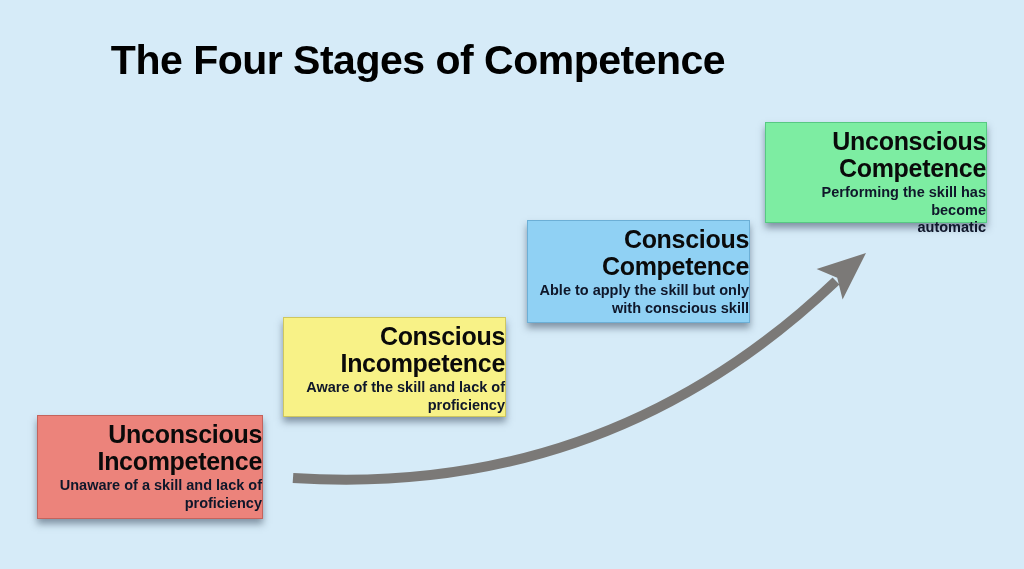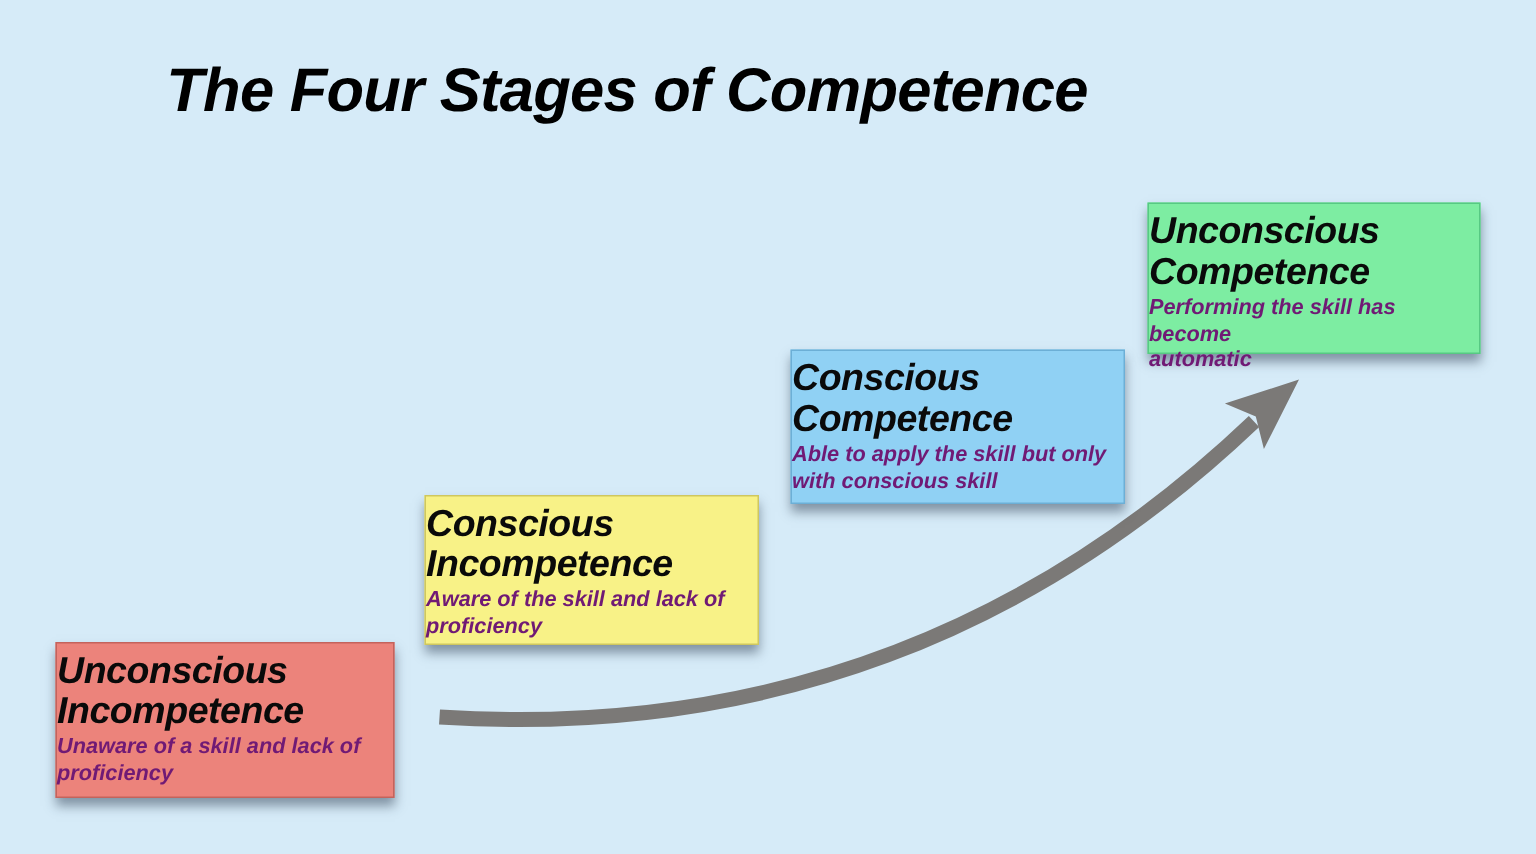--- a/index.html
+++ b/index.html
@@ -1,43 +1,43 @@
 <!DOCTYPE html>
 <html><head>
 <meta charset="utf-8">
 <style>
   html, body { margin: 0; padding: 0; }
   body {
     width: 1024px; height: 569px; overflow: hidden;
     font-family: "Liberation Sans", sans-serif;
   }
   .canvas {
-    position: relative; width: 836px; height: 569px; font-style: italic;
+    position: relative; width: 836px; height: 569px;
   }
   .title {
     position: absolute; top: 38px; left: 0; width: 100%;
     text-align: center; font-size: 41px; font-weight: bold;
     letter-spacing: -0.5px; color: #000; margin: 0; line-height: 1.1;
   }
   .arrow-svg {
     position: absolute; left: 0; top: 0; width: 1024px; height: 569px;
     pointer-events: none;
   }
   .stage {
-    position: absolute; box-sizing: border-box; text-align: left;
-    border: 1px solid; box-shadow: 0 5px 7px rgba(45, 62, 82, 0.5); margin-top: 13px;
+    position: absolute; box-sizing: border-box; text-align: right;
+    border: 1px solid; box-shadow: 0 5px 7px rgba(45, 62, 82, 0.5);
   }
   .stage-heading {
     margin: 5px 0 2px 0; font-size: 25px; font-weight: bold;
     line-height: 1.08; letter-spacing: -0.3px; color: #0a0a0a;
     white-space: pre-line;
   }
   .stage-desc {
     margin: 0; font-size: 14.5px; font-weight: 600; line-height: 1.22;
-    color: #701a75; white-space: pre-line;
+    color: #0f172a; white-space: pre-line;
   }
   .stage-1 { left: 37px;  top: 415px; width: 226px; height: 104px; }
   .stage-2 { left: 283px; top: 317px; width: 223px; height: 100px; }
   .stage-3 { left: 527px; top: 220px; width: 223px; height: 103px; }
   .stage-4 { left: 765px; top: 122px; width: 222px; height: 101px; }
 </style>
 </head>
 <body style="background-color: rgb(214, 235, 248);">
 
 <div class="canvas">

